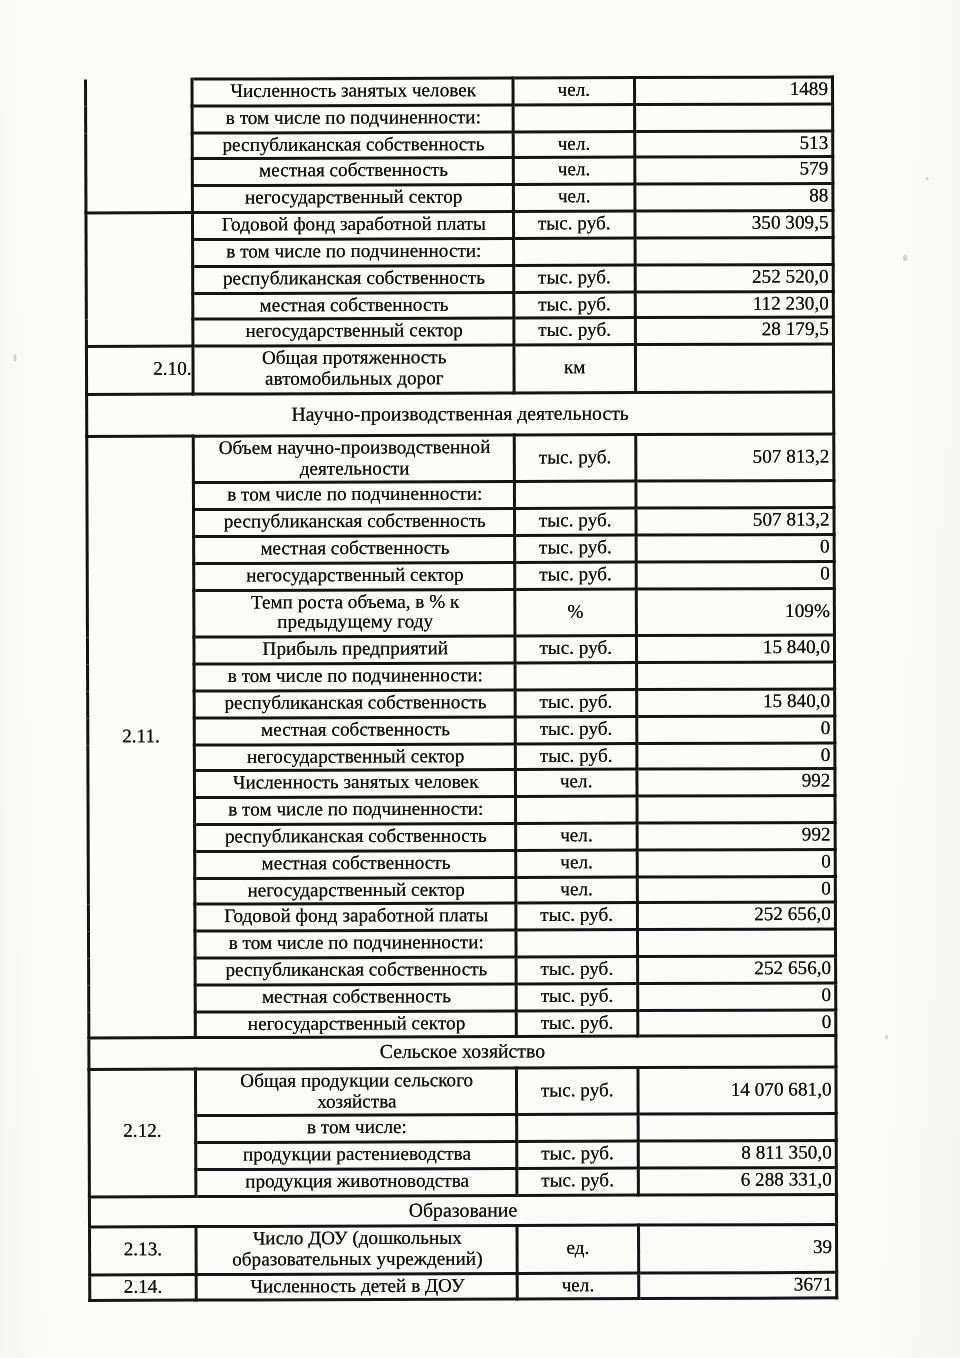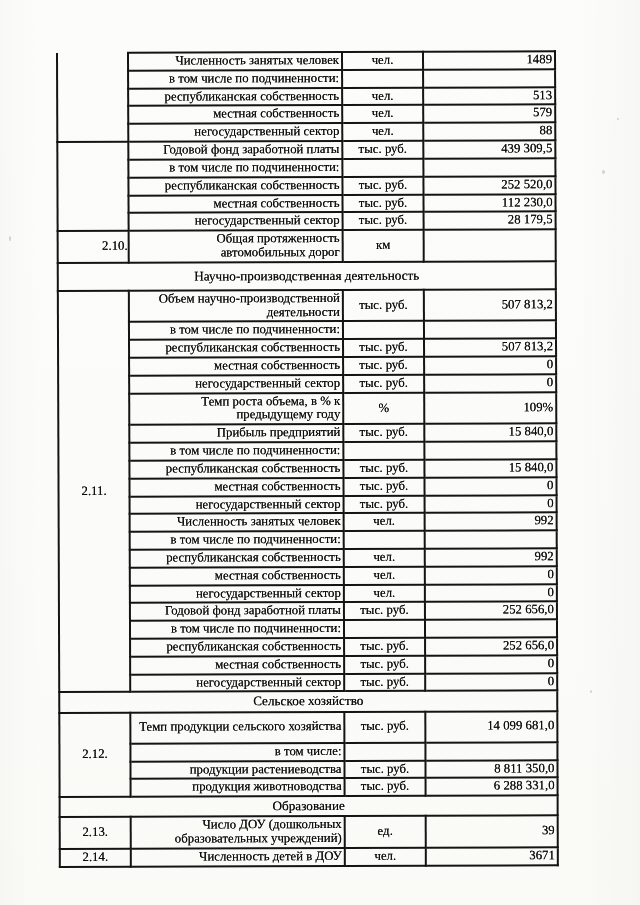--- a/index.html
+++ b/index.html
@@ -25,21 +25,21 @@
     vertical-align:middle;
     line-height:1.08;
     padding:0;
     overflow:hidden;
   }
   tr.h-s{height:17px;}
   tr.h-d{height:31px;}
   td.n{text-align:center;}
   td.n.align-left{text-align:right;padding-left:2px;}
   td.n.open-top{border-top:none;}
-  td.l{padding:1px 2px 1px 3px;text-align:right;}
+  td.l{padding:1px 2px 1px 3px;text-align:center;}
   td.u{text-align:center;margin-top:30px;}
   td.v{text-align:right;padding-right:2px;}
   td.sec{text-align:center;font-size:13.2px;padding:2px 0;}
   tr.sec-0{height:28px;}
   tr.sec-1{height:19px;}
   tr.sec-2{height:15px;}
 </style>
 </head>
 <body>
 
@@ -80,21 +80,21 @@
       </tr>
       <tr class="h-s">
         <td class="l">негосударственный сектор</td>
         <td class="u">чел.</td>
         <td class="v">88</td>
       </tr>
       <tr class="h-s">
         <td class="n" rowspan="5"></td>
         <td class="l">Годовой фонд заработной платы</td>
         <td class="u">тыс. руб.</td>
-        <td class="v">439 309,5</td>
+        <td class="v">350 309,5</td>
       </tr>
       <tr class="h-s">
         <td class="l">в том числе по подчиненности:</td>
         <td class="u"></td>
         <td class="v"></td>
       </tr>
       <tr class="h-s">
         <td class="l">республиканская собственность</td>
         <td class="u">тыс. руб.</td>
         <td class="v">252 520,0</td>
@@ -222,23 +222,23 @@
       <tr class="h-s">
         <td class="l">негосударственный сектор</td>
         <td class="u">тыс. руб.</td>
         <td class="v">0</td>
       </tr>
       <tr class="sec-1">
         <td colspan="4" class="sec">Сельское хозяйство</td>
       </tr>
       <tr class="h-d">
         <td class="n" rowspan="4">2.12.</td>
-        <td class="l">Темп продукции сельского хозяйства</td>
-        <td class="u">тыс. руб.</td>
-        <td class="v">14 099 681,0</td>
+        <td class="l">Общая продукции сельского хозяйства</td>
+        <td class="u">тыс. руб.</td>
+        <td class="v">14 070 681,0</td>
       </tr>
       <tr class="h-s">
         <td class="l">в том числе:</td>
         <td class="u"></td>
         <td class="v"></td>
       </tr>
       <tr class="h-s">
         <td class="l">продукции растениеводства</td>
         <td class="u">тыс. руб.</td>
         <td class="v">8 811 350,0</td>

